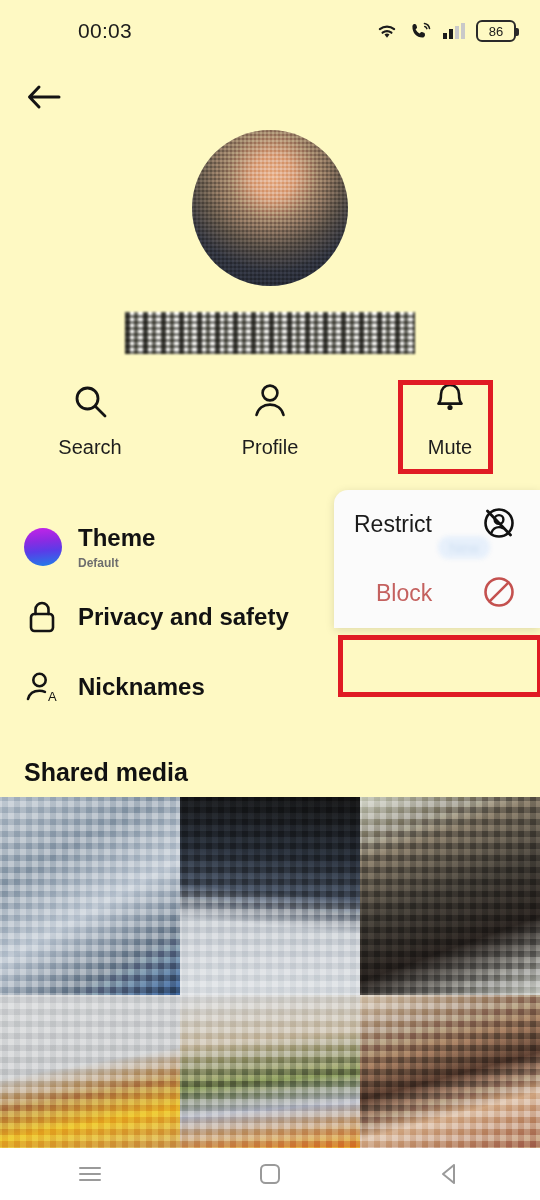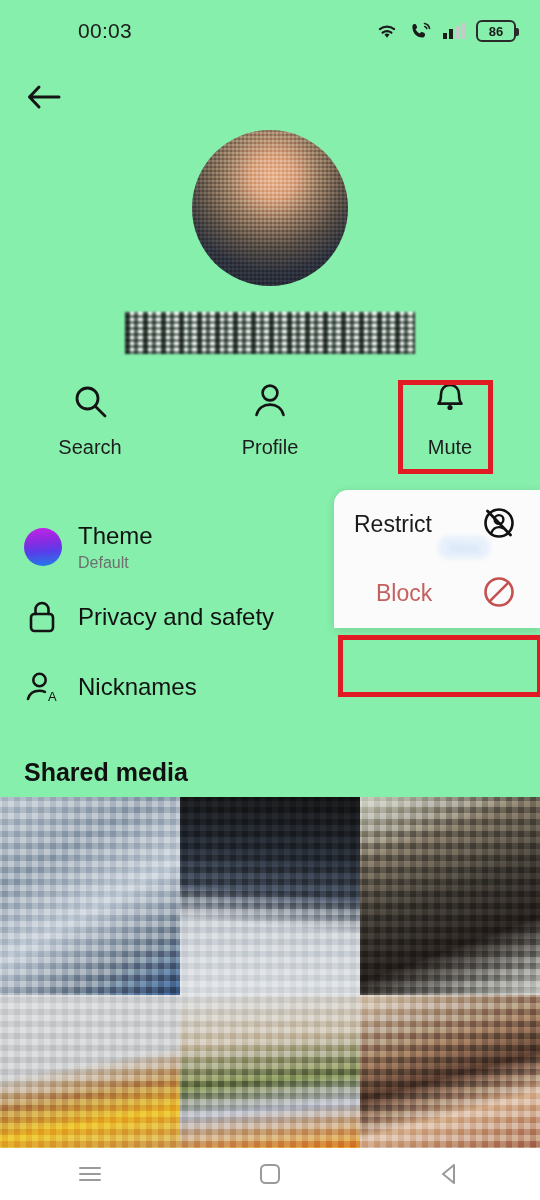--- a/index.html
+++ b/index.html
@@ -5,21 +5,21 @@
   * { box-sizing: border-box; margin: 0; padding: 0; }
   html, body {
     width: 540px; height: 1200px;
     background: #ffffff;
     font-family: "Liberation Sans", sans-serif;
     overflow: hidden;
   }
   #screen {
     position: relative;
     width: 540px; height: 1200px;
-    background: #86efac;
+    background: #fef9c3;
   }
 
   
   .statusbar {
     position: absolute; top: 0; left: 0;
     width: 540px; height: 62px;
     display: flex; align-items: center;
     justify-content: space-between;
     padding: 0 24px 0 78px;
   }
@@ -33,21 +33,21 @@
     position: relative;
     width: 40px; height: 22px;
     border: 2px solid #2a2a2a; border-radius: 6px;
     display: flex; align-items: center; justify-content: center;
   }
   .batt:after {
     content: ""; position: absolute; right: -5px; top: 6px;
     width: 3px; height: 8px; background: #2a2a2a;
     border-radius: 0 2px 2px 0;
   }
-  .batt span { font-size: 13px; color: #1b1b1b; font-weight: bold; line-height: 1; }
+  .batt span { font-size: 13px; color: #1b1b1b; font-weight: normal; line-height: 1; }
 
   
   .backbtn {
     position: absolute; left: 22px; top: 75px;
     width: 44px; height: 44px;
     display: flex; align-items: center; justify-content: center;
   }
 
   
   .avatar-wrap {
@@ -102,23 +102,23 @@
   .dots i { width: 7px; height: 7px; border-radius: 50%; background: #1a1a1a; display: block; }
 
   
   .settings { position: absolute; left: 0; top: 512px; width: 540px; }
   .srow { display: flex; align-items: center; height: 70px; padding-left: 24px; }
   .srow .sico { width: 54px; display: flex; align-items: center; }
   .theme-dot {
     width: 38px; height: 38px; border-radius: 50%;
     background: linear-gradient(175deg, #c524e8 0%, #8a2be2 35%, #5a3ce8 60%, #1f7fe8 100%);
   }
-  .stext { display: flex; flex-direction: column; justify-content: space-between; }
+  .stext { display: flex; flex-direction: column; justify-content: space-between; font-weight: bold; }
   .stitle { font-size: 24px; color: #121212; line-height: 1.15; }
-  .ssub { font-size: 16px; color: #6e6e6e; margin-top: 4px; }
+  .ssub { font-size: 12px; color: #6e6e6e; margin-top: 4px; }
 
   
   .menu {
     position: absolute; left: 334px; top: 490px;
     width: 206px;
     background: #fbfbfb;
     border-radius: 14px 0 0 0;
     box-shadow: 0 2px 10px rgba(0,0,0,.13);
     overflow: visible;
   }

